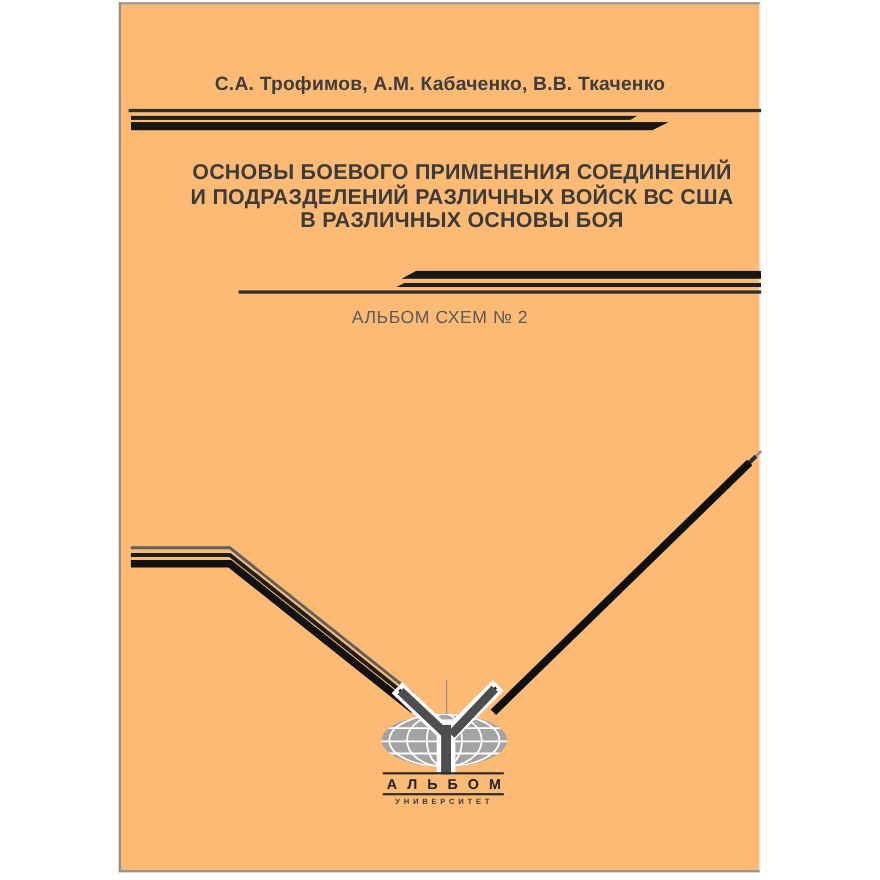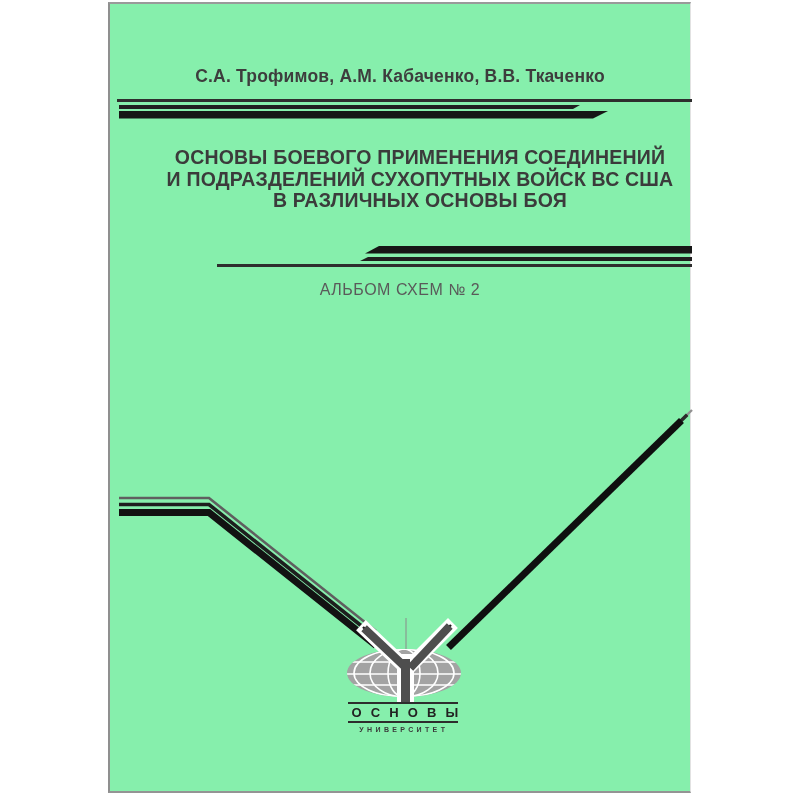--- a/index.html
+++ b/index.html
@@ -3,21 +3,21 @@
 <meta charset="utf-8">
 <style>
   html,body{margin:0;padding:0;}
   body{
     width:800px;height:800px;position:relative;background:#ffffff;
     font-family:"Liberation Sans","DejaVu Sans",sans-serif;
     overflow:hidden;
   }
   .page{
     position:absolute;left:108px;top:2px;width:583px;height:791px;
-    background:#86efac;
+    background:#fdba74;
     border-left:2px solid #8f8f8f;
     border-top:2px solid #9a9a9a;
     border-bottom:2px solid #949494;
     border-right:1px solid #e2e2e2;
     box-sizing:border-box;
   }
   .authors{
     position:absolute;top:62px;left:0;right:0;text-align:center;
     font-size:17.5px;font-weight:bold;color:#3d3d3d;letter-spacing:0.2px;
   }
@@ -62,21 +62,21 @@
 <div class="page">
 
   <div class="authors">С.А. Трофимов, А.М. Кабаченко, В.В. Ткаченко</div>
 
   <div class="rule rule-top-thin"></div>
   <div class="rule rule-top-mid"></div>
   <div class="rule rule-top-thick"></div>
 
   <div class="title">
     <div>ОСНОВЫ БОЕВОГО ПРИМЕНЕНИЯ СОЕДИНЕНИЙ</div>
-    <div>И ПОДРАЗДЕЛЕНИЙ СУХОПУТНЫХ ВОЙСК ВС США</div>
+    <div>И ПОДРАЗДЕЛЕНИЙ РАЗЛИЧНЫХ ВОЙСК ВС США</div>
     <div>В РАЗЛИЧНЫХ ОСНОВЫ БОЯ</div>
   </div>
 
   <div class="rule rule-mid-thick"></div>
   <div class="rule rule-mid-med"></div>
   <div class="rule rule-mid-thin"></div>
 
   <div class="series">АЛЬБОМ СХЕМ № 2</div>
 
   <svg class="art" viewBox="0 0 583 791">
@@ -122,18 +122,18 @@
       <g stroke="#4e4e4e" stroke-width="8" fill="none" stroke-linecap="square">
         <path d="M257,627 L293,661"></path>
         <path d="M337,625 L303,661"></path>
       </g>
       <rect x="291" y="655" width="9" height="45" fill="#4e4e4e"></rect>
     </g>
   </svg>
 
   <div class="logo-text">
     <div class="logo-rule"></div>
-    <div class="logo-name">ОСНОВЫ</div>
+    <div class="logo-name">АЛЬБОМ</div>
     <div class="logo-rule"></div>
     <div class="logo-sub">УНИВЕРСИТЕТ</div>
   </div>
 
 </div>
 
 </body></html>

